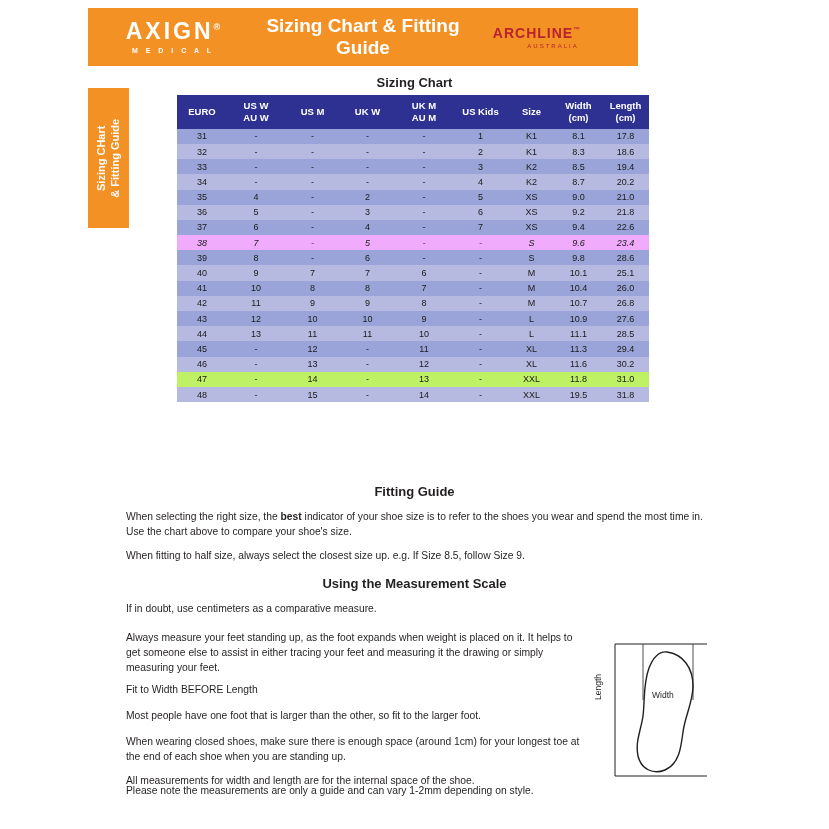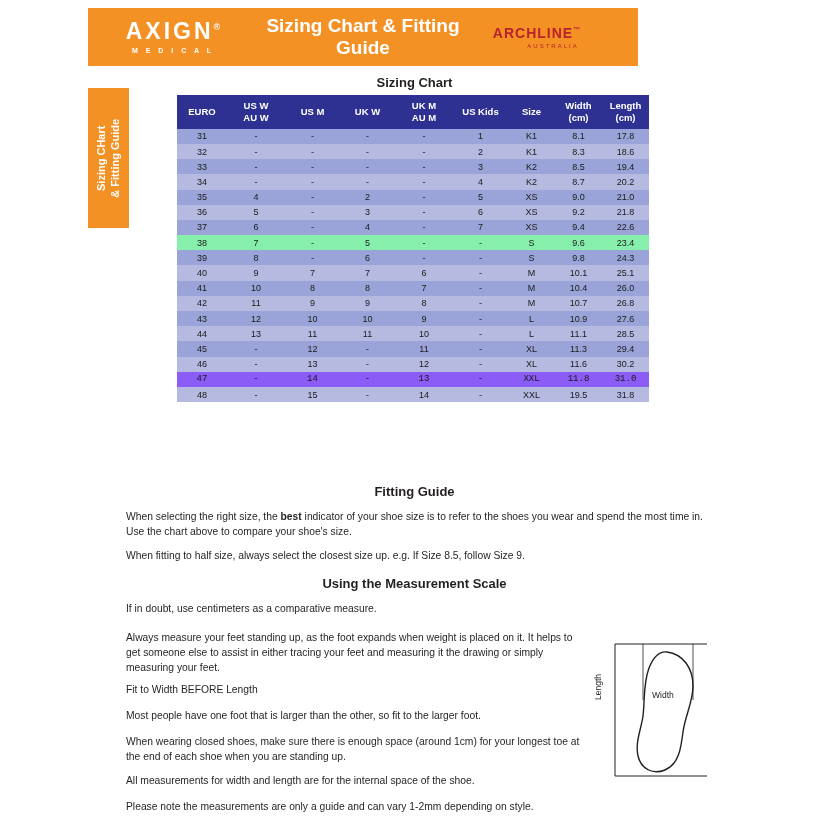--- a/index.html
+++ b/index.html
@@ -316,41 +316,41 @@
         <td>37</td>
         <td>6</td>
         <td>-</td>
         <td>4</td>
         <td>-</td>
         <td>7</td>
         <td>XS</td>
         <td>9.4</td>
         <td>22.6</td>
       </tr>
-      <tr style="background: #86efac;">
+      <tr style="background: #f0abfc; font-style: italic;">
         <td>38</td>
         <td>7</td>
         <td>-</td>
         <td>5</td>
         <td>-</td>
         <td>-</td>
         <td>S</td>
         <td>9.6</td>
         <td>23.4</td>
       </tr>
       <tr style="background: rgb(154, 164, 216);">
         <td>39</td>
         <td>8</td>
         <td>-</td>
         <td>6</td>
         <td>-</td>
         <td>-</td>
         <td>S</td>
         <td>9.8</td>
-        <td>24.3</td>
+        <td>28.6</td>
       </tr>
       <tr style="background: rgb(182, 185, 224);">
         <td>40</td>
         <td>9</td>
         <td>7</td>
         <td>7</td>
         <td>6</td>
         <td>-</td>
         <td>M</td>
         <td>10.1</td>
@@ -415,21 +415,21 @@
         <td>46</td>
         <td>-</td>
         <td>13</td>
         <td>-</td>
         <td>12</td>
         <td>-</td>
         <td>XL</td>
         <td>11.6</td>
         <td>30.2</td>
       </tr>
-      <tr style="background: #8b5cf6; font-family: Liberation Mono, monospace;">
+      <tr style="background: #bef264;">
         <td>47</td>
         <td>-</td>
         <td>14</td>
         <td>-</td>
         <td>13</td>
         <td>-</td>
         <td>XXL</td>
         <td>11.8</td>
         <td>31.0</td>
       </tr>
@@ -451,21 +451,21 @@
   <span>When selecting the right size, the </span><b>best</b><span> indicator of your shoe size is to refer to the shoes you wear and spend the most time in. Use the chart above to compare your shoe's size.</span>
 </div>
 <div class="para" style="top:549px;">When fitting to half size, always select the closest size up. e.g. If Size 8.5, follow Size 9.</div>
 
 <div class="para" style="top:602px;">If in doubt, use centimeters as a comparative measure.</div>
 <div class="para narrow" style="top:631px;">Always measure your feet standing up, as the foot expands when weight is placed on it. It helps to get someone else to assist in either tracing your feet and measuring it the drawing or simply measuring your feet.</div>
 <div class="para narrow" style="top:683px;">Fit to Width BEFORE Length</div>
 <div class="para narrow" style="top:709px;">Most people have one foot that is larger than the other, so fit to the larger foot.</div>
 <div class="para narrow" style="top:735px;">When wearing closed shoes, make sure there is enough space (around 1cm) for your longest toe at the end of each shoe when you are standing up.</div>
 <div class="para" style="top:774px;">All measurements for width and length are for the internal space of the shoe.</div>
-<div class="para" style="top:800px;">Please note the measurements are only a guide and can vary 1-2mm depending on style.</div>
+<div class="para" style="top:784px;">Please note the measurements are only a guide and can vary 1-2mm depending on style.</div>
 
 <div class="foot-diagram">
   <svg width="120" height="145" viewBox="0 0 120 145">
 
     <line x1="18" y1="6" x2="110" y2="6" stroke="#231f20" stroke-width="1"></line>
     <line x1="18" y1="6" x2="18" y2="138" stroke="#231f20" stroke-width="1"></line>
     <line x1="18" y1="138" x2="110" y2="138" stroke="#231f20" stroke-width="1"></line>
     <line x1="46" y1="6" x2="46" y2="62" stroke="#231f20" stroke-width="0.8"></line>
     <line x1="96" y1="6" x2="96" y2="62" stroke="#231f20" stroke-width="0.8"></line>
 

